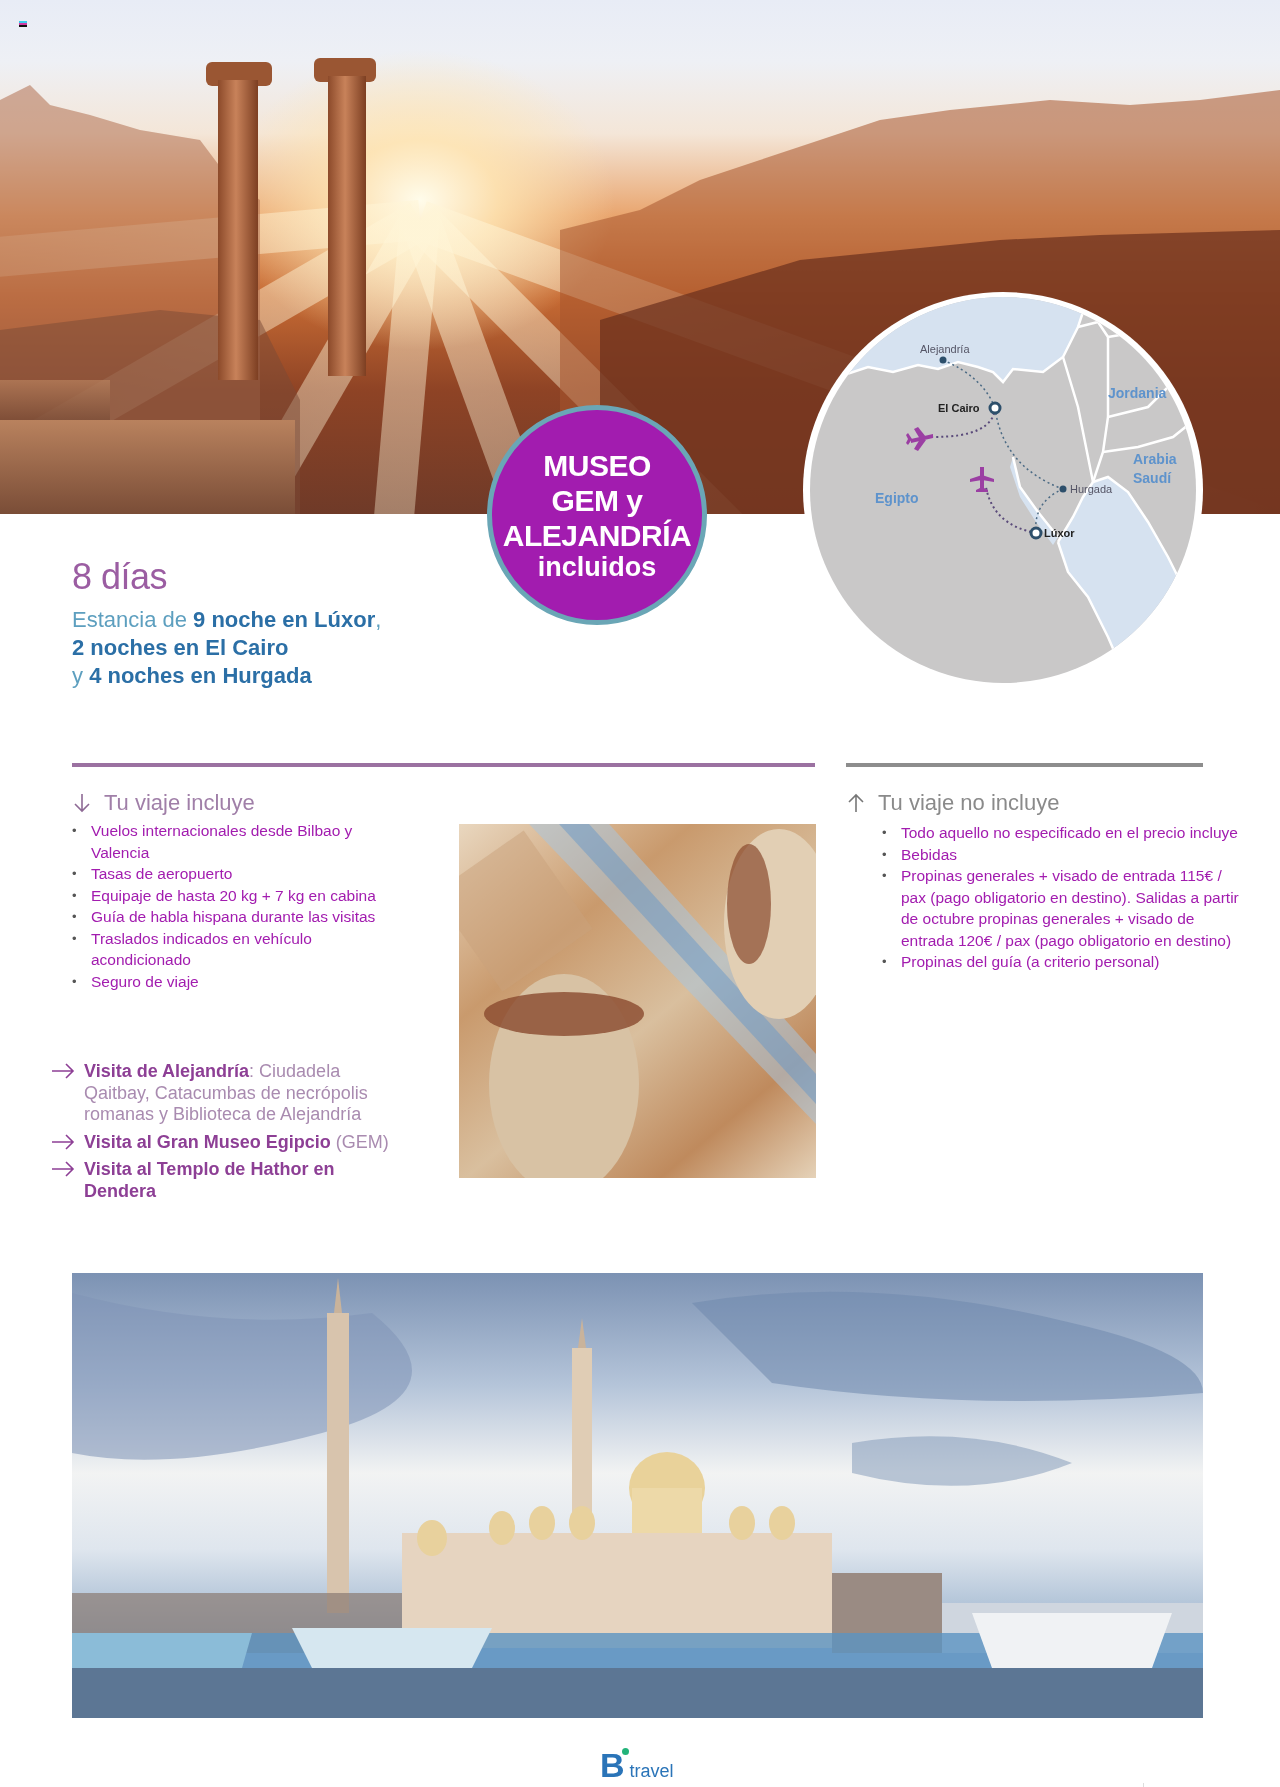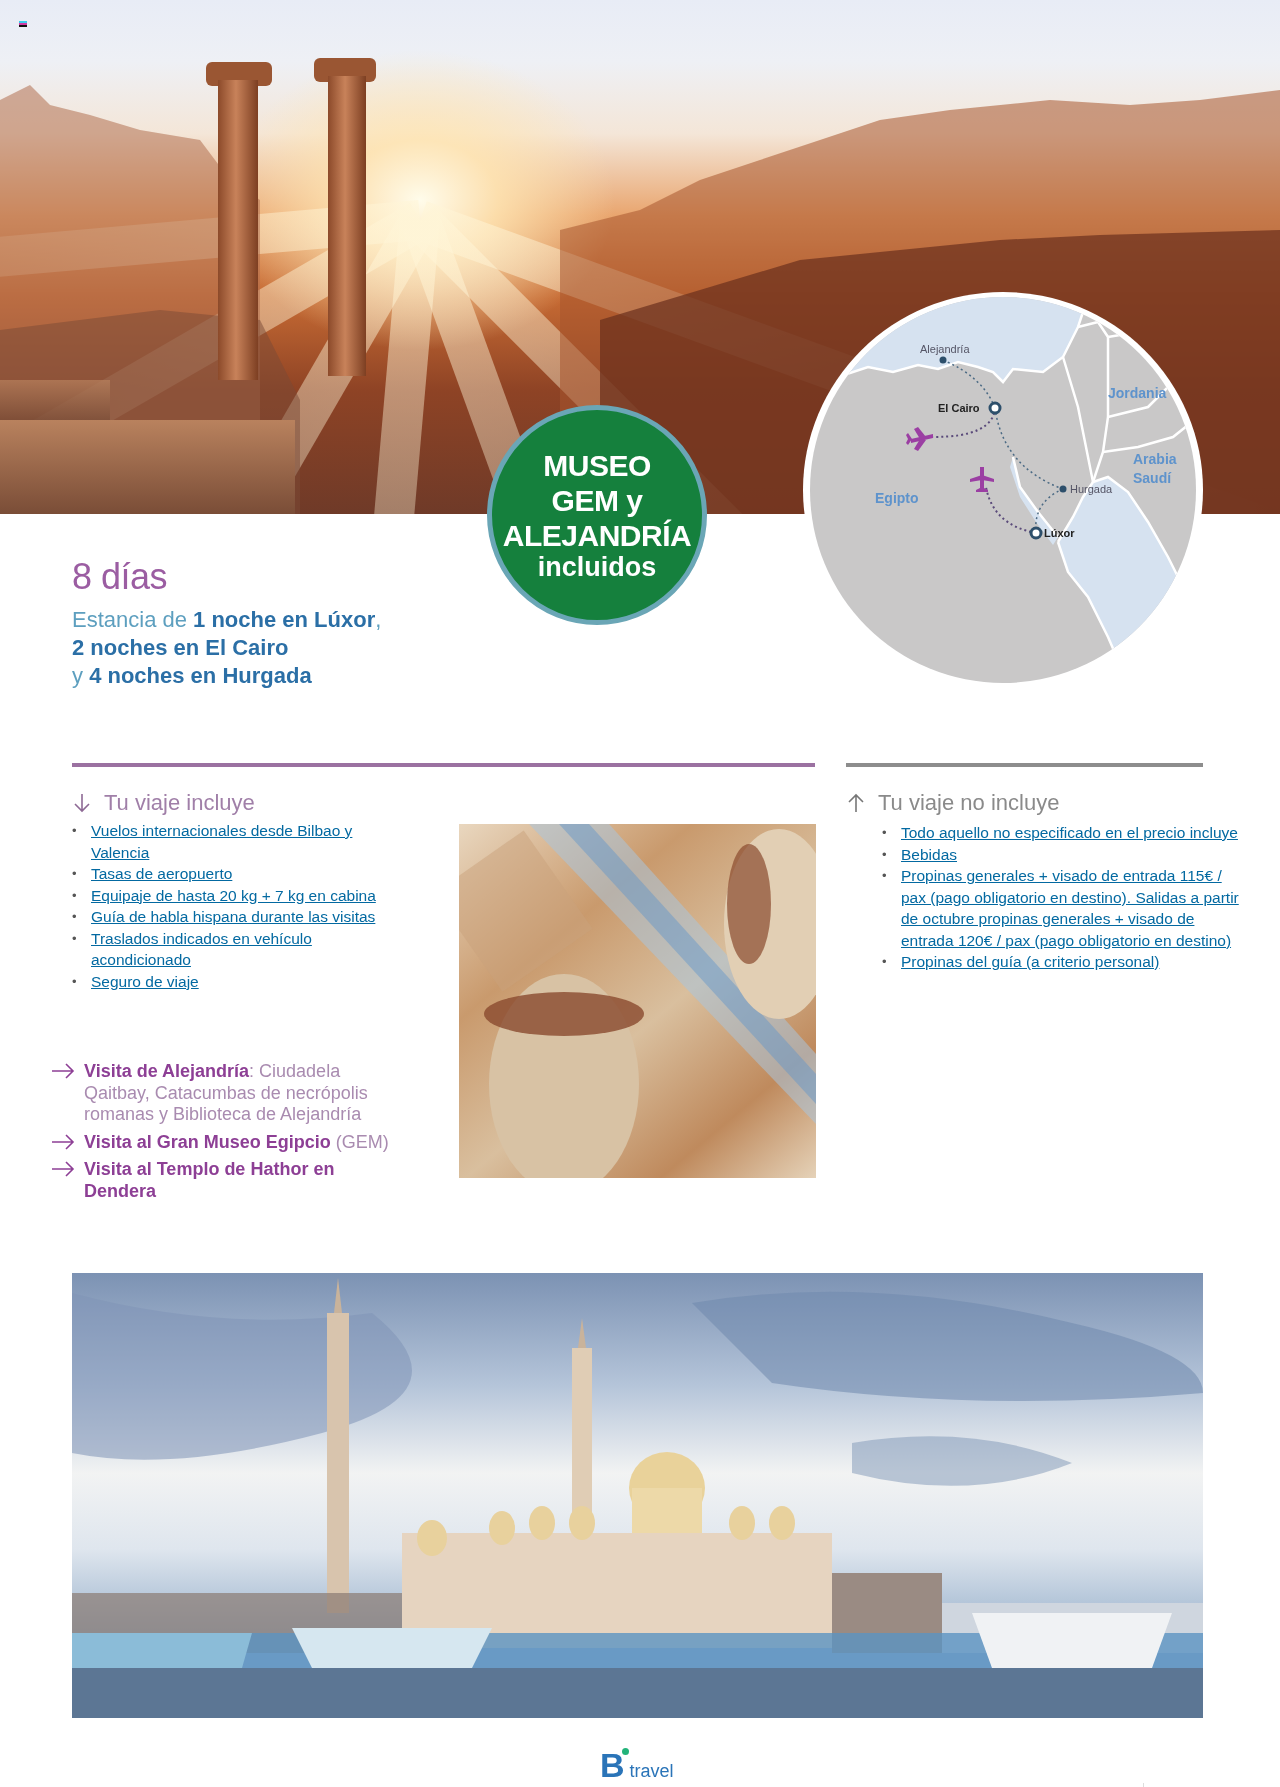--- a/index.html
+++ b/index.html
@@ -23,21 +23,21 @@
   .hill { position: absolute; }
   .column { position: absolute; background: linear-gradient(90deg, #8c4a2a, #c8825a 45%, #7d3f22); }
   .capital { position: absolute; background: #9a5633; border-radius: 6px; }
   .ruins { position: absolute; background: linear-gradient(180deg, #b9825e, #7a4d37); }
   .flag { left: 19px; top: 21px; width: 8px; height: 6px; }
   .flag span { display: block; height: 2px; }
 
   
   #badge {
     left: 487px; top: 405px; width: 220px; height: 220px; border-radius: 50%;
-    background: #15803d; border: 5px solid #6aa6b6; box-sizing: border-box;
+    background: #a21caf; border: 5px solid #6aa6b6; box-sizing: border-box;
     display: flex; flex-direction: column; align-items: center; justify-content: center;
     color: #fff; text-align: center; line-height: 35px;
   }
   #badge .b1 { font-size: 30px; font-weight: bold; letter-spacing: -0.5px; }
   #badge .b2 { font-size: 27px; font-weight: bold; line-height: 29px; }
 
   
   #map {
     left: 803px; top: 292px; width: 400px; height: 396px; border-radius: 50%;
     background: #ffffff; overflow: hidden;
@@ -51,21 +51,21 @@
   #stay .thin { color: #5d9fbf; }
 
   
   .rule-purple { left: 72px; top: 763px; width: 743px; height: 4px; background: #9b71a1; }
   .rule-gray { left: 846px; top: 763px; width: 357px; height: 4px; background: #8d8d8d; }
 
   .sec-title { font-size: 22px; color: #a07fa8; display: flex; align-items: center; gap: 12px; margin-top: 8px; }
   .sec-title.gray { color: #8a8a8a; }
   .sec-title svg { flex: none; }
 
-  ul.list { list-style: none; margin: 0; padding: 0; font-size: 15.5px; line-height: 21.5px; color: #0369a1; text-decoration: underline; }
+  ul.list { list-style: none; margin: 0; padding: 0; font-size: 15.5px; line-height: 21.5px; color: #a21caf; }
   ul.list li { position: relative; padding-left: 19px; }
   ul.list li::before { content: "•"; position: absolute; left: 0; top: 0; color: #555; font-size: 13px; }
 
   .extras { left: 51px; top: 1061px; width: 350px; font-size: 18px; line-height: 21.5px; }
   .extra { position: relative; padding-left: 33px; margin-bottom: 6px; color: #a98bb0; }
   .extra .arr { position: absolute; left: 0; top: 2px; }
   .extra b { color: #8d3f95; }
 
   #temple { left: 459px; top: 824px; width: 357px; height: 354px; overflow: hidden;
     background: linear-gradient(140deg, #e9d7bf 0%, #c99a6d 30%, #d9bf9e 55%, #bf8a5d 80%, #e5d2b8 100%); }
@@ -175,21 +175,21 @@
       <text x="300" y="101" font-family="Liberation Sans, sans-serif" font-size="14" font-weight="bold" fill="#5e93cc">Jordania</text>
       <text x="325" y="167" font-family="Liberation Sans, sans-serif" font-size="14" font-weight="bold" fill="#5e93cc">Arabia</text>
       <text x="325" y="186" font-family="Liberation Sans, sans-serif" font-size="14" font-weight="bold" fill="#5e93cc">Saudí</text>
       <text x="67" y="206" font-family="Liberation Sans, sans-serif" font-size="14" font-weight="bold" fill="#5e93cc">Egipto</text>
     </g>
   </svg>
 </div>
 
 <div id="days" class="abs">8 días</div>
 <div id="stay" class="abs">
-  <div><span class="thin">Estancia de </span><b>1 noche en Lúxor</b><span class="thin">,</span></div>
+  <div><span class="thin">Estancia de </span><b>9 noche en Lúxor</b><span class="thin">,</span></div>
   <div><b>2 noches en El Cairo</b></div>
   <div><span class="thin">y </span><b>4 noches en Hurgada</b></div>
 </div>
 
 <div class="abs rule-purple"></div>
 <div class="abs sec-title" style="left:72px;top:782px">
   <svg width="20" height="22" viewBox="0 0 20 22">
       <path d="M10 2 V19 M3 12 L10 19 L17 12" stroke="#8e6a95" stroke-width="1.6" fill="none"></path>
     </svg>
   <span>Tu viaje incluye</span>

